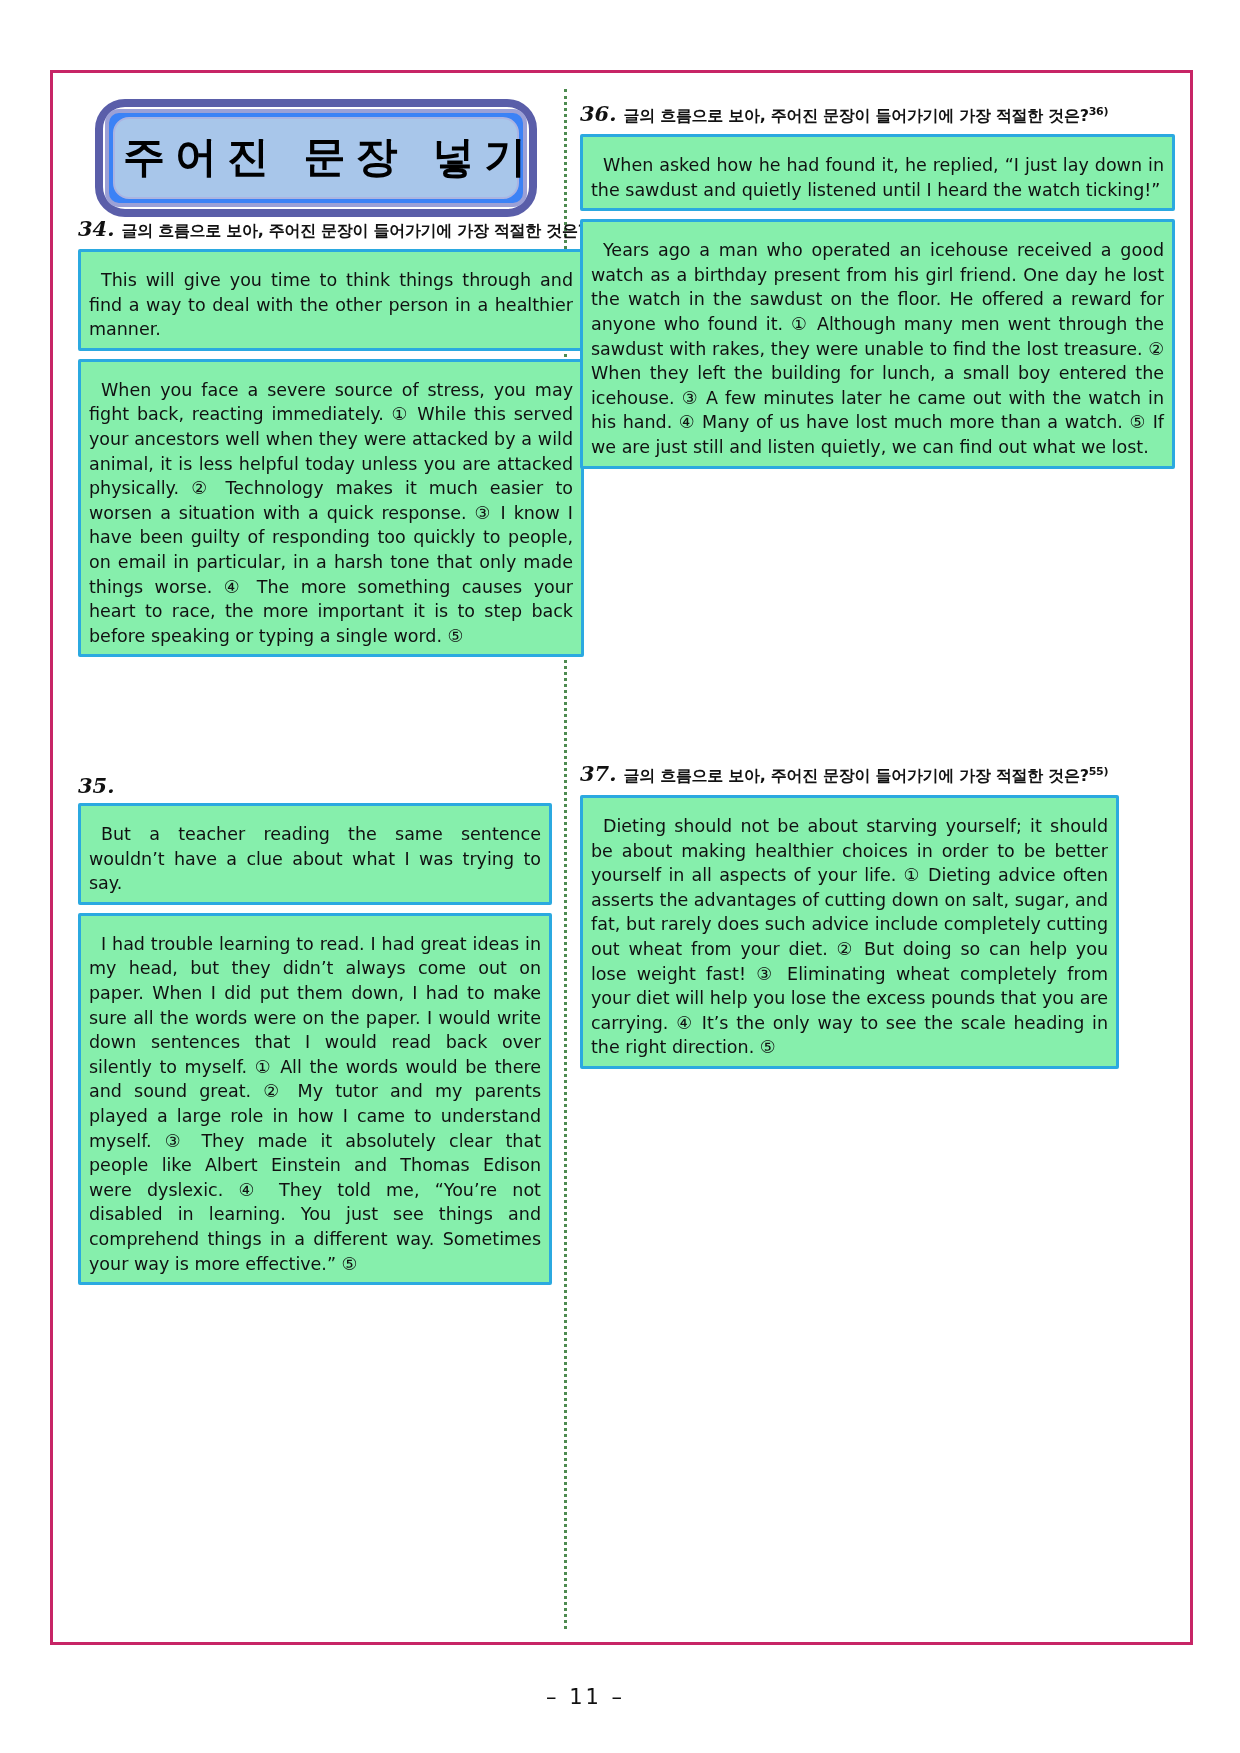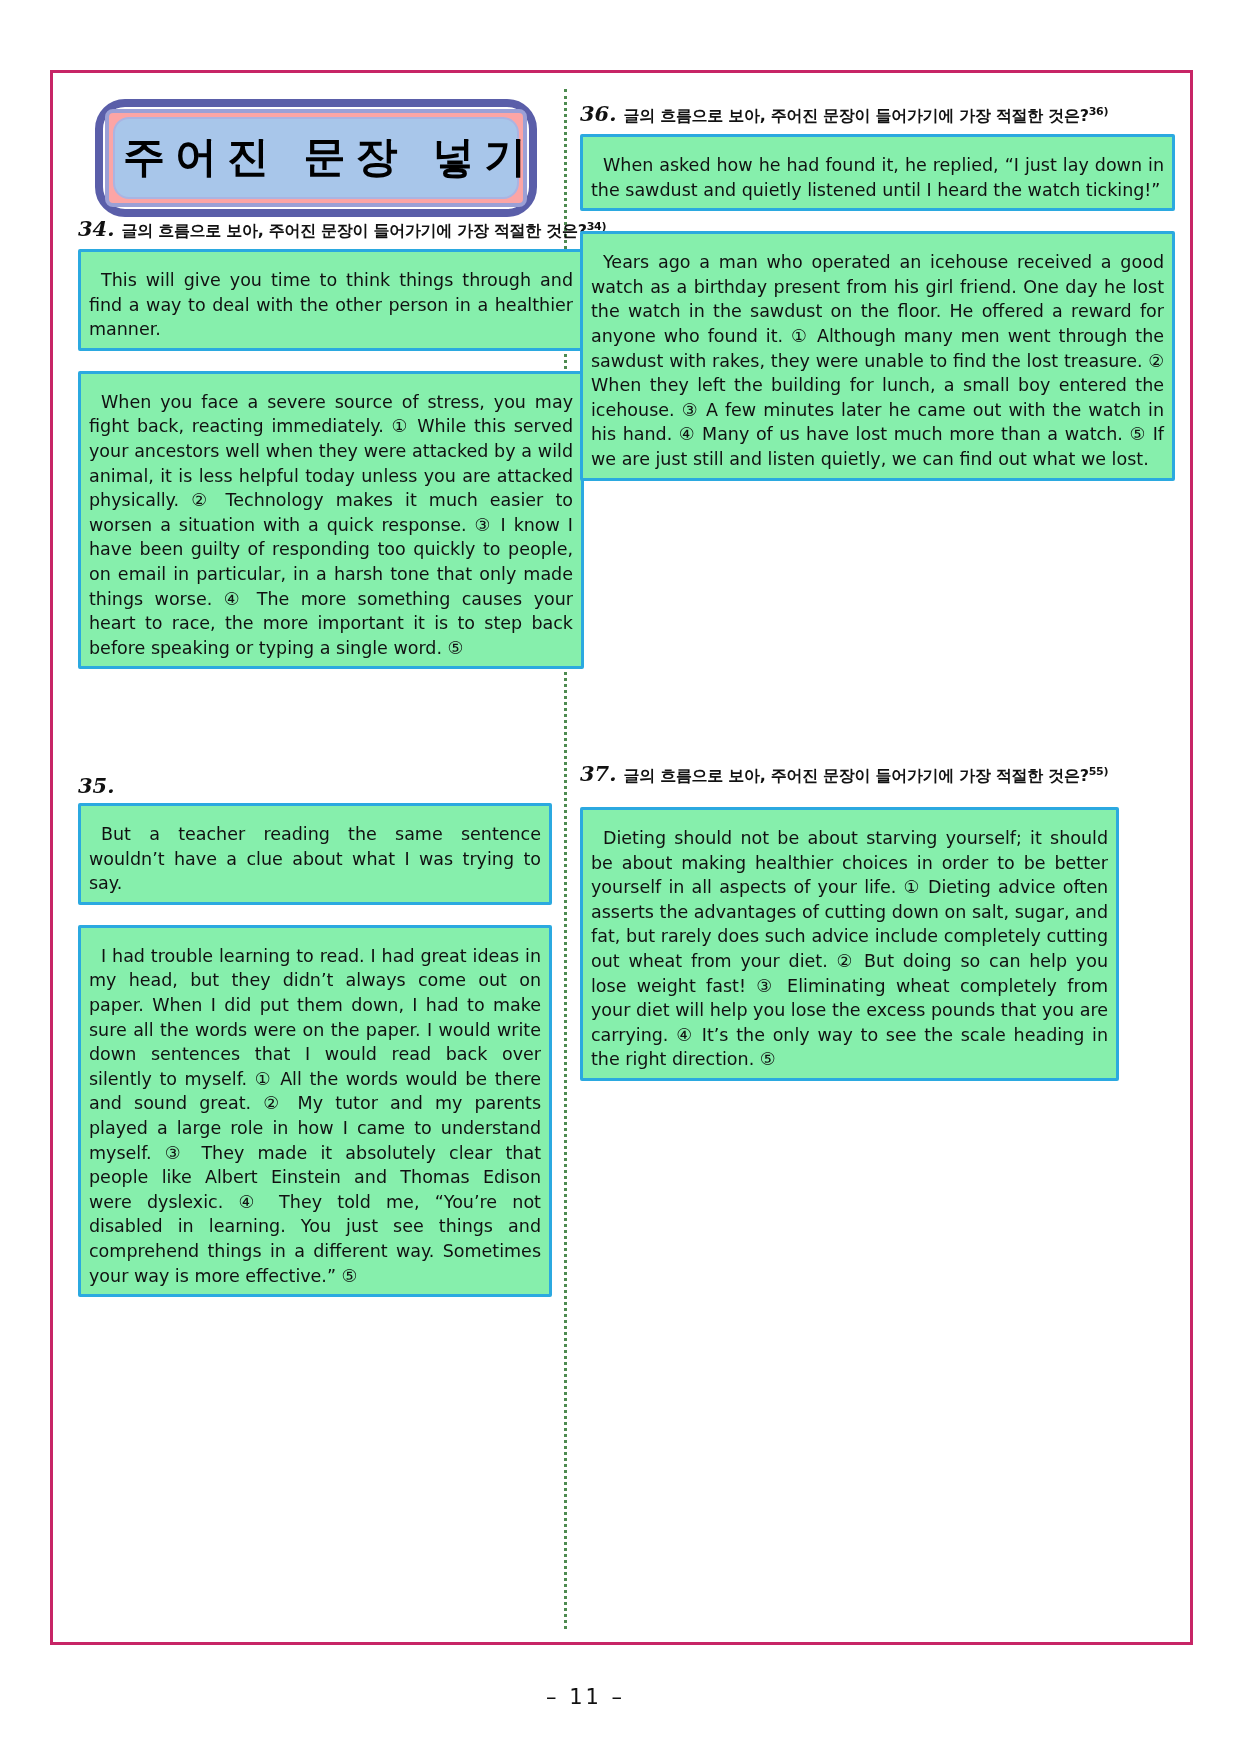--- a/index.html
+++ b/index.html
@@ -36,23 +36,23 @@
     left: 42px;
     top: 26px;
     width: 422px;
     border: 8px solid #5a5ea9;
     border-radius: 30px;
     padding: 2px;
     background: #ffffff;
   }
   .badge-mid {
     border: 4px solid #9ba0d6;
-    border-radius: 8px;
+    border-radius: 14px;
     padding: 4px;
-    background: #fca5a5;
+    background: #3b82f6;
   }
   .badge-inner {
     border: 2px solid #aab4e2;
     border-radius: 16px;
     background: #a8c6ea;
     padding: 10px 8px 12px 8px;
     text-align: center;
   }
   .badge-title {
     font-size: 42px;
@@ -92,21 +92,21 @@
     font-weight: 700;
     vertical-align: super;
     line-height: 0;
   }
   .box {
     border: 3px solid #2ba9e0;
     border-radius: 2px;
     background: #86efac;
     padding: 16px 8px 6px 8px;
   }
-  .passage-box { margin-top: 20px; }
+  .passage-box { margin-top: 8px; }
   .box-text {
     margin: 0;
     font-size: 17.5px;
     line-height: 24.6px;
     text-align: justify;
     text-indent: 12px;
     color: #111111;
   }
   .page-number {
     position: absolute;

